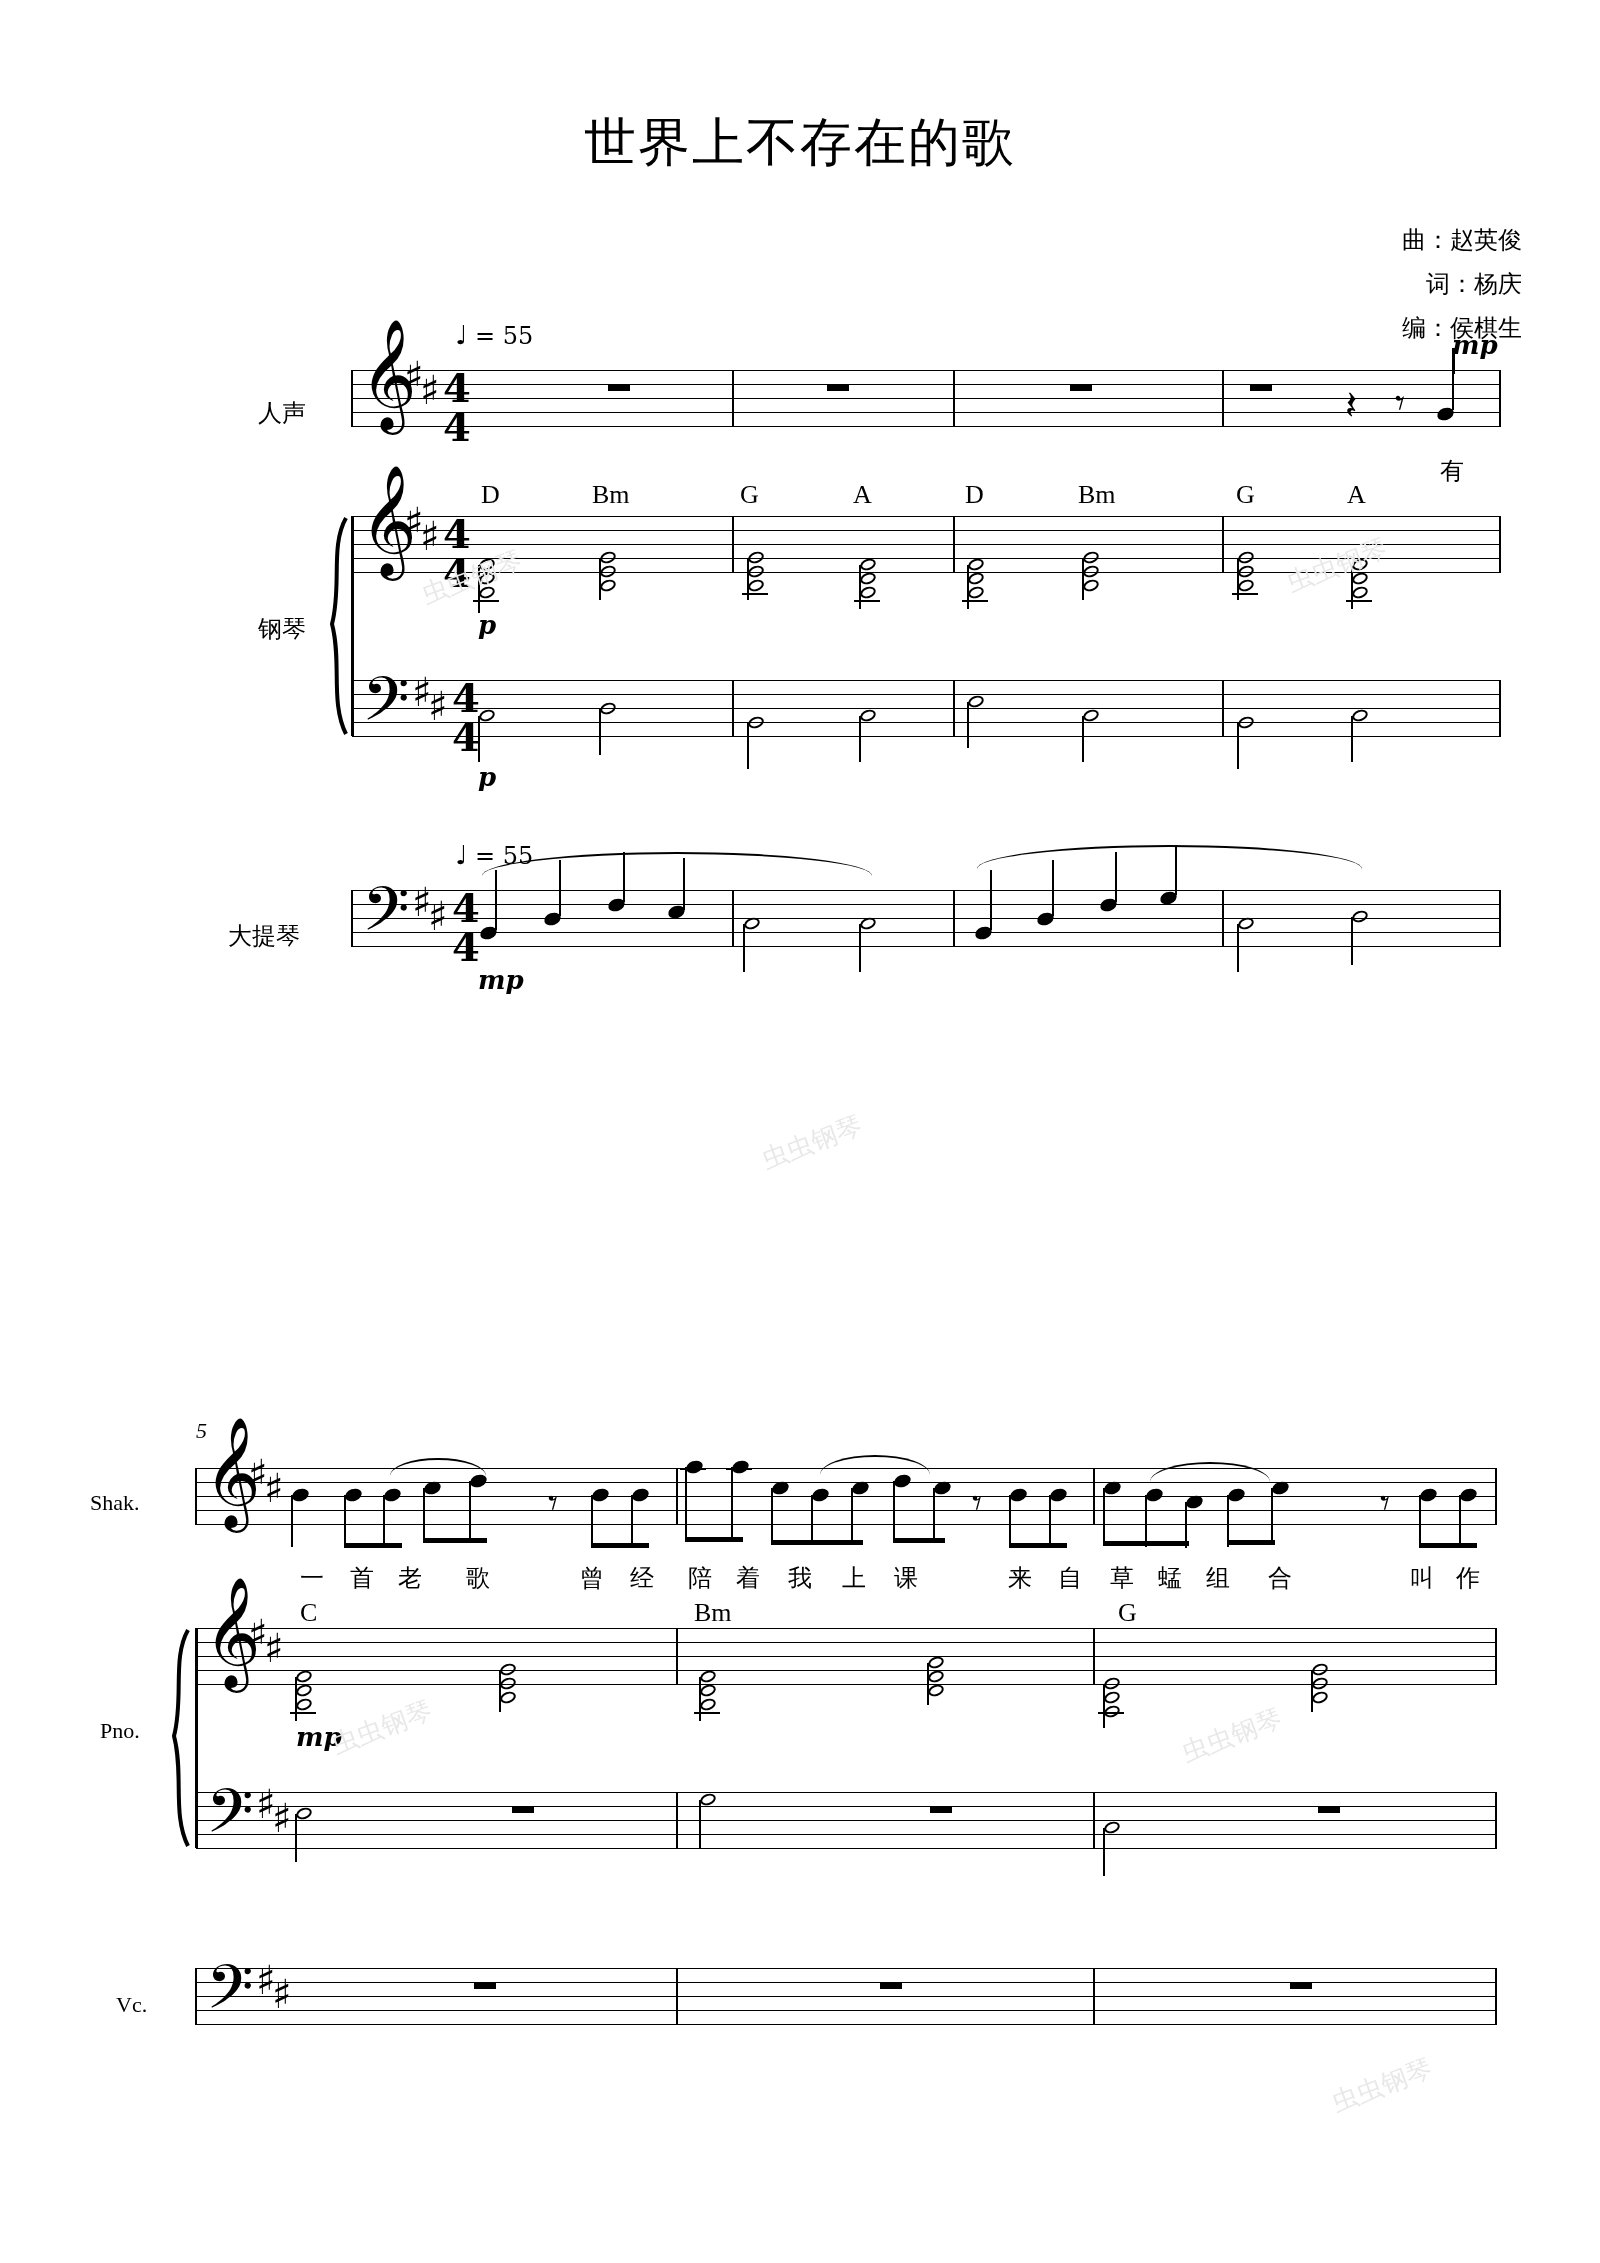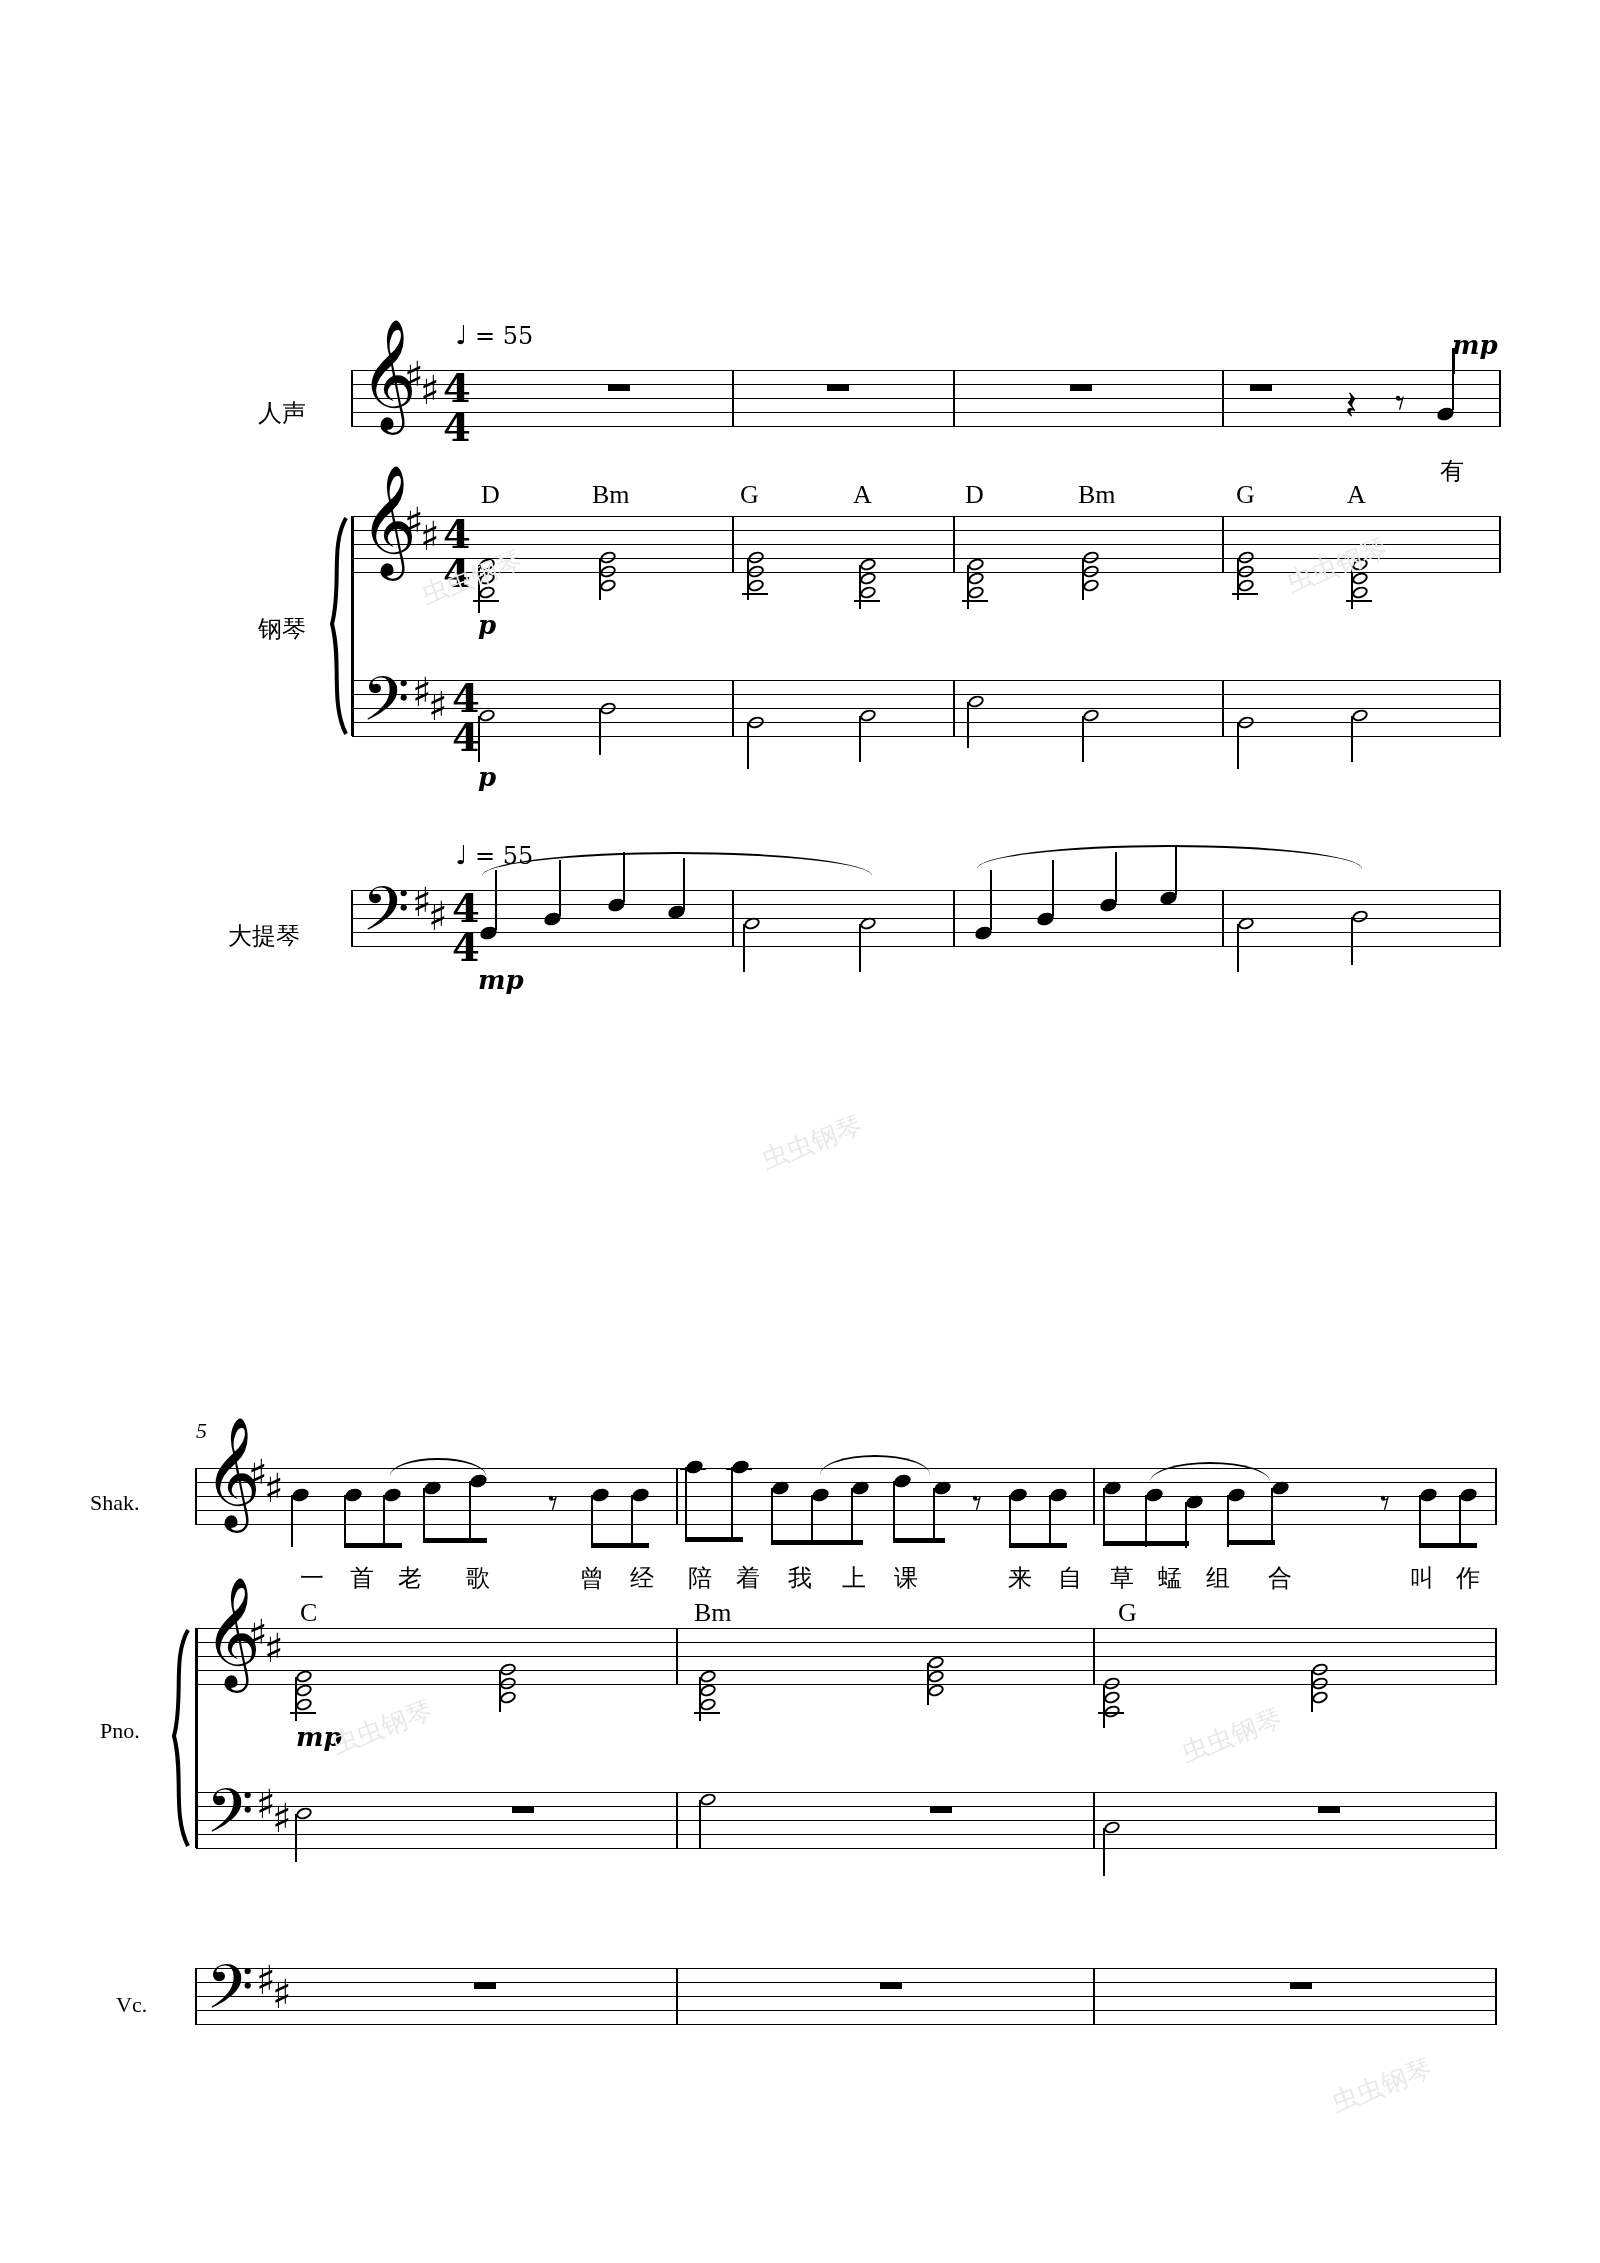--- a/index.html
+++ b/index.html
@@ -50,21 +50,27 @@
   .slur{position:absolute;border-top:2px solid #000;border-radius:50%/100% 100% 0 0;height:22px;}
   .slur.dn{border-top:none;border-bottom:2px solid #000;border-radius:50%/0 0 100% 100%;}
 
   .wm{position:absolute;color:#e8e8e8;font-size:26px;font-family:"DejaVu Serif",serif;transform:rotate(-20deg);user-select:none;}
 </style>
 </head>
 <body>
 
 <div class="page">
 
-
+  <div class="title">世界上不存在的歌</div>
+
+  <div class="credits">
+    <div>曲：赵英俊</div>
+    <div>词：杨庆</div>
+    <div>编：侯棋生</div>
+  </div>
 
   <div class="sys" style="left:0;top:0;width:1600px;height:1000px;">
 
     <div class="instname" style="left:258px;top:397px;">人声</div>
     <div class="instname" style="left:258px;top:613px;">钢琴</div>
     <div class="instname" style="left:228px;top:920px;">大提琴</div>
 
     <div class="tempo" style="left:455px;top:320px;">
       <span class="nt">♩</span>
       <span>= 55</span>

